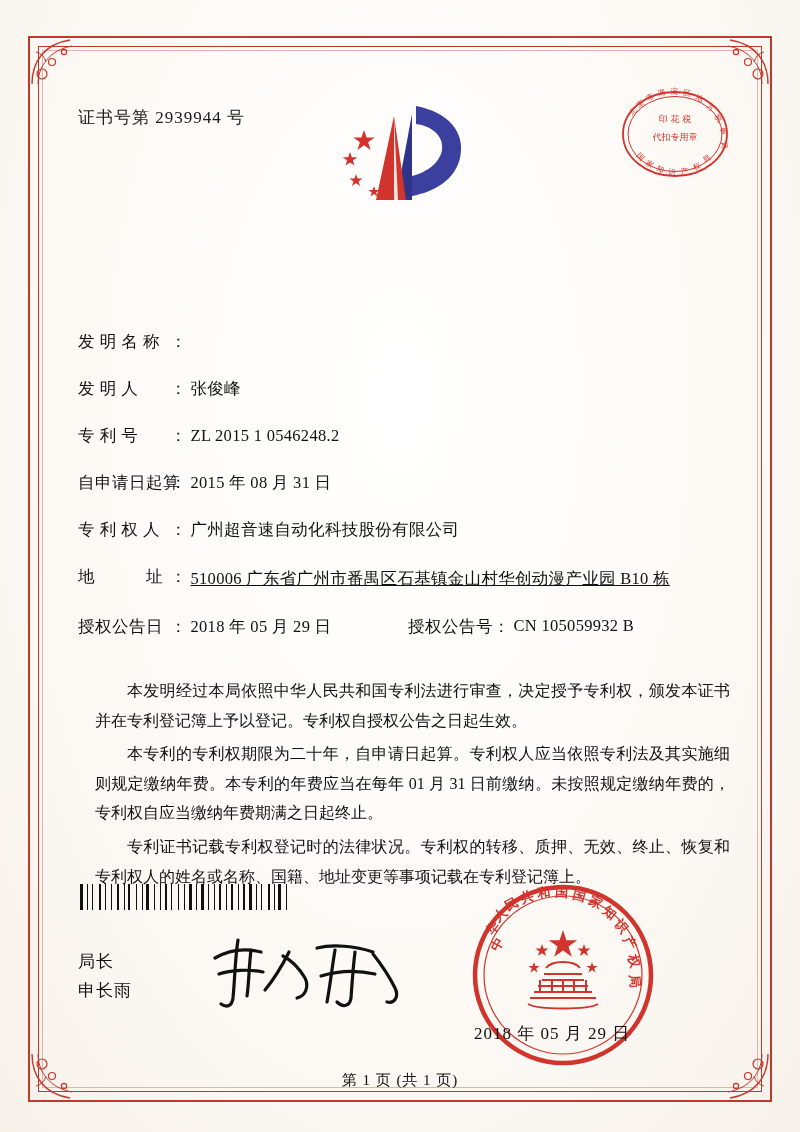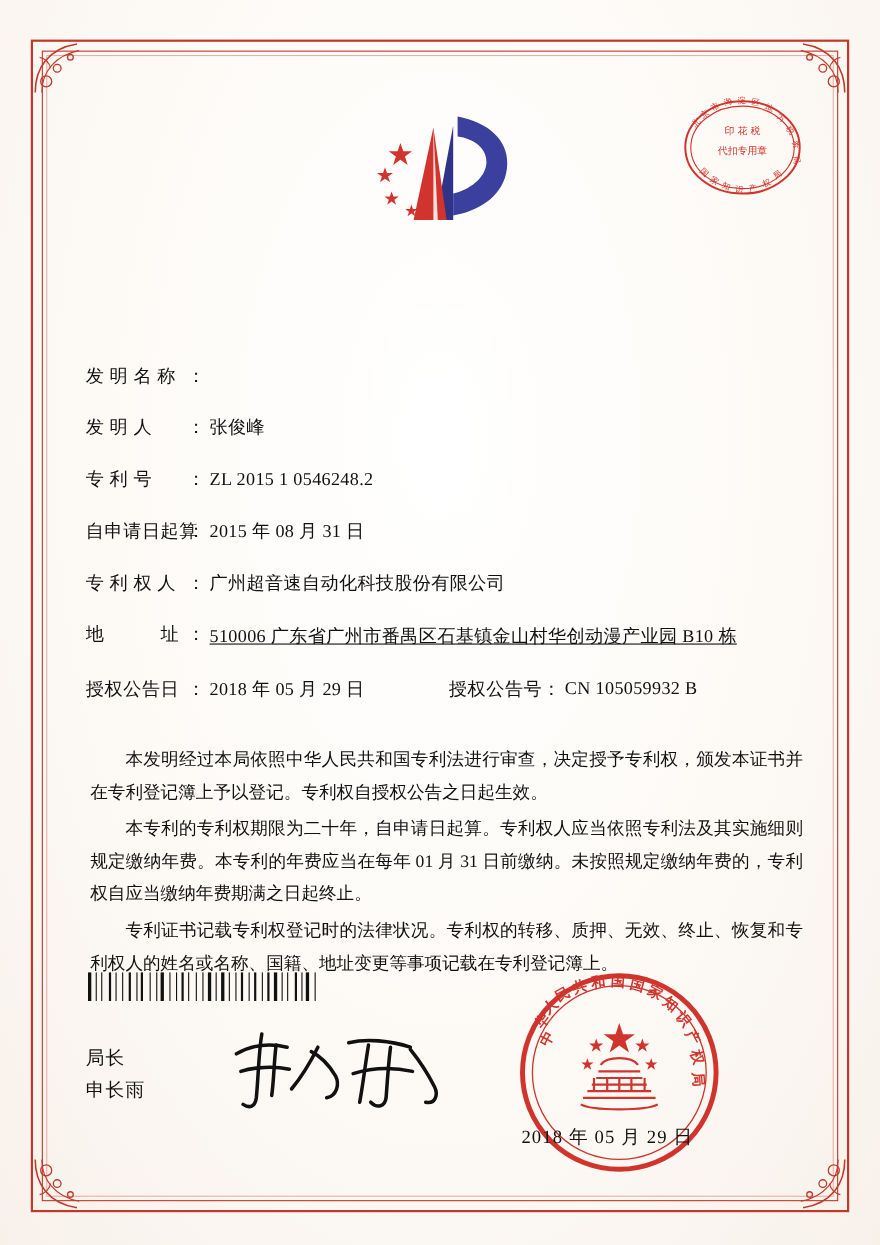--- a/index.html
+++ b/index.html
@@ -161,21 +161,21 @@
     position: absolute;
     left: 78px;
     top: 676px;
     width: 652px;
     font-size: 16px;
     line-height: 1.85;
     color: #111;
     text-align: justify;
   }
   .body-text p {
-    margin: 0 0 4px 4px;
+    margin: 0 0 4px 17px;
     text-indent: 32px;
   }
 
   
   .barcode {
     position: absolute;
     left: 80px;
     top: 884px;
     width: 212px;
     height: 26px;
@@ -285,20 +285,21 @@
     <svg viewBox="0 0 56 56">
       <path d="M6 50 C6 28 18 10 44 6" fill="none" stroke="currentColor" stroke-width="1.4"></path>
       <path d="M12 50 C12 32 24 16 46 12" fill="none" stroke="currentColor" stroke-width="1"></path>
       <circle cx="16" cy="40" r="5" fill="none" stroke="currentColor" stroke-width="1.2"></circle>
       <circle cx="26" cy="28" r="3.5" fill="none" stroke="currentColor" stroke-width="1.2"></circle>
       <circle cx="38" cy="18" r="2.6" fill="none" stroke="currentColor" stroke-width="1.2"></circle>
       <path d="M10 18 q8 2 10 10" fill="none" stroke="currentColor" stroke-width="1"></path>
     </svg>
   </div>
 
+  <div class="cert-no">证书号第 2939944 号</div>
 
   <div class="tax-seal" title="">
     <svg viewBox="0 0 126 104">
       <g fill="none" stroke="#d0342c" stroke-width="1.8">
         <ellipse cx="63" cy="52" rx="52" ry="42"></ellipse>
         <ellipse cx="63" cy="52" rx="47" ry="37.5" stroke-width="1"></ellipse>
       </g>
       <g fill="#d0342c" font-family="DejaVu Serif, serif" font-size="9" text-anchor="middle">
         <text x="63" y="40">印 花 税</text>
         <text x="63" y="58">代扣专用章</text>
@@ -530,13 +531,14 @@
         <text x="146" y="44" transform="rotate(50 146 44)">识</text>
         <text x="155" y="59" transform="rotate(62 155 59)">产</text>
         <text x="160" y="76" transform="rotate(74 160 76)">权</text>
         <text x="162" y="95" transform="rotate(86 162 95)">局</text>
       </g>
     </svg>
   </div>
 
   <div class="seal-date">2018 年 05 月 29 日</div>
 
+  <div class="footer">第 1 页 (共 1 页)</div>
 </div>
 
 </body></html>

